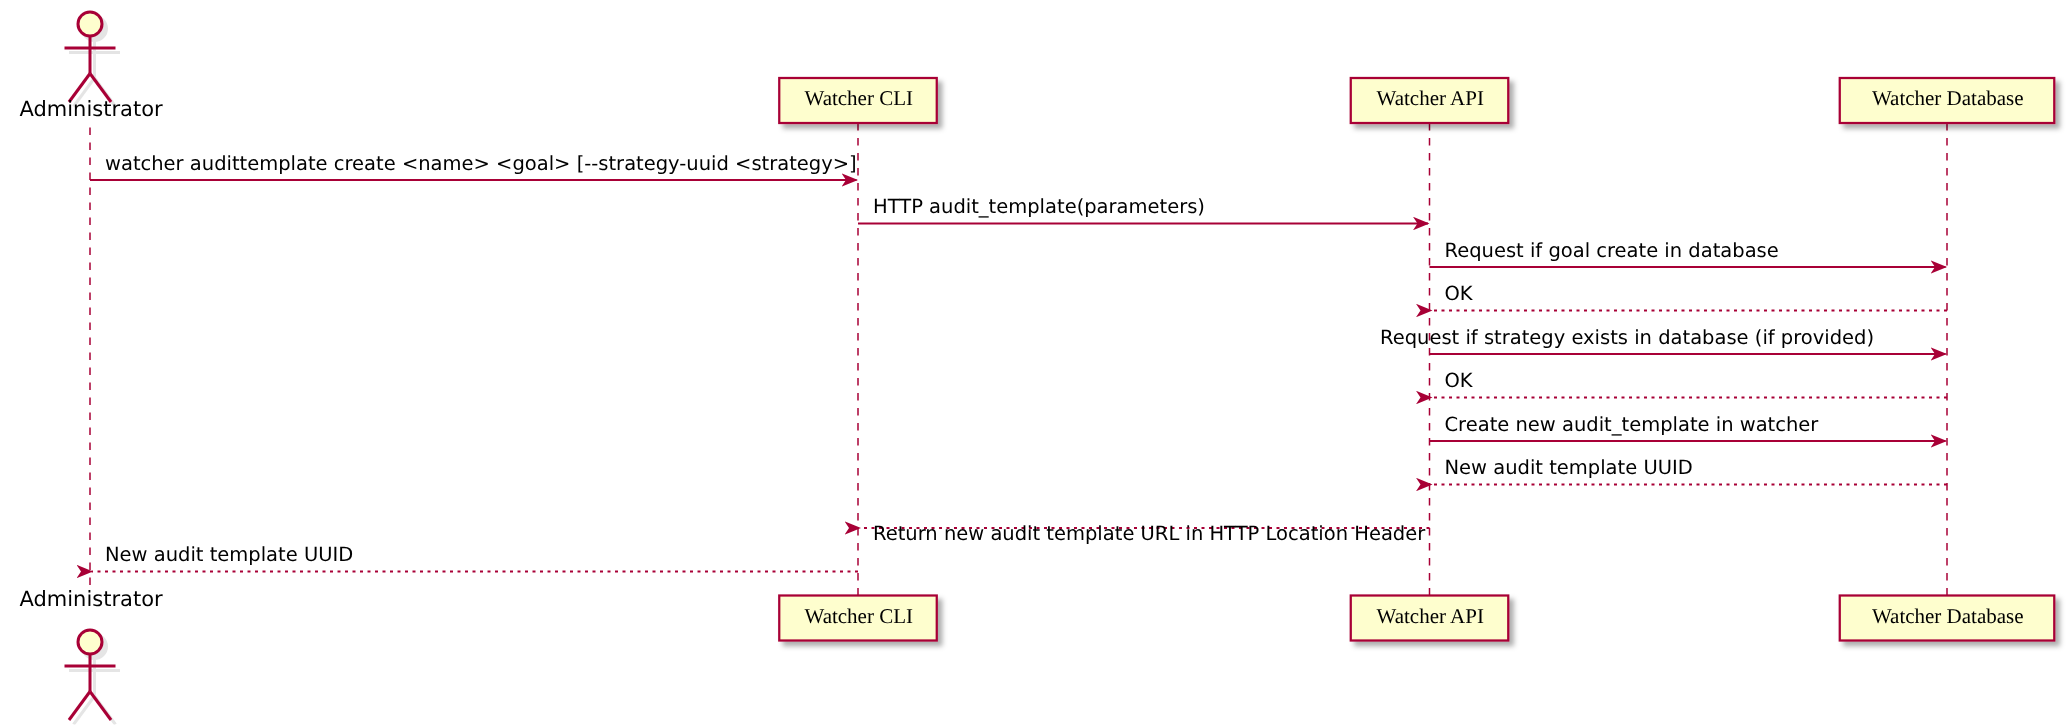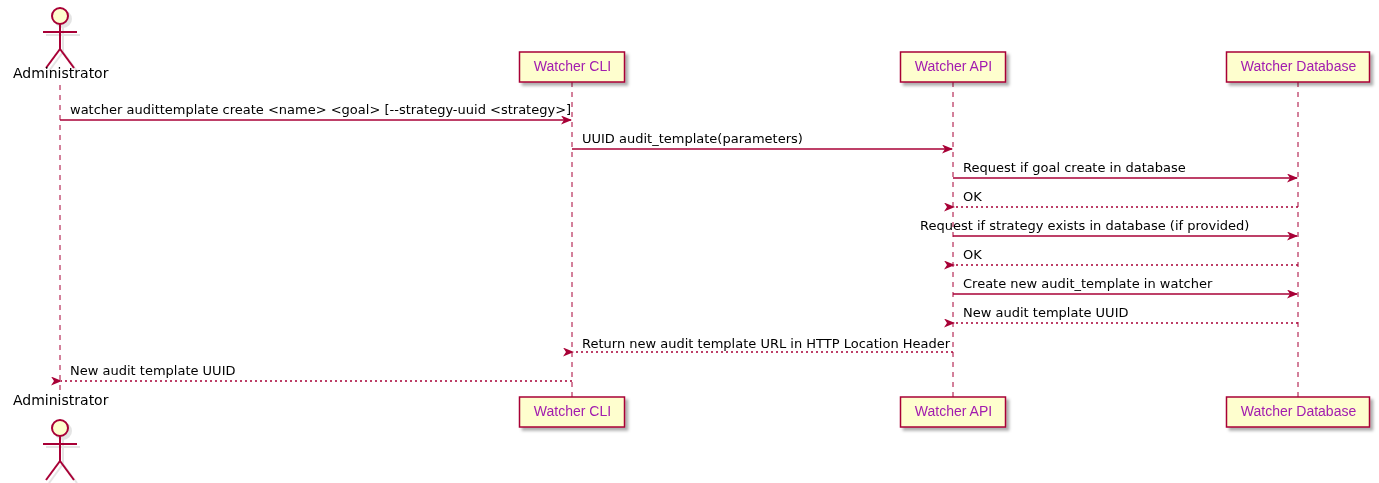--- a/index.html
+++ b/index.html
@@ -24,23 +24,23 @@
   .msg-label {
     position: absolute;
     font-family: "DejaVu Sans", sans-serif;
     font-size: 13px;
     color: #000000;
     white-space: nowrap;
     line-height: 14px;
   }
   .part-label {
     position: absolute;
-    font-family: Liberation Sans, sans-serif;
+    font-family: Liberation Serif, serif;
     font-size: 14px;
-    color: #a21caf;
+    color: #000000;
     white-space: nowrap;
     text-align: center;
     line-height: 17px;
   }
   .actor-label {
     position: absolute;
     font-family: "DejaVu Sans", sans-serif;
     font-size: 14px;
     color: #000000;
     white-space: nowrap;
@@ -123,23 +123,23 @@
   <div id="labels">
       <div class="actor-label" style="left: 13px; top: 65px;">Administrator</div>
       <div class="actor-label" style="left: 13px; top: 392px;">Administrator</div>
       <div class="part-label" style="left: 520px; top: 58px; width: 105px;">Watcher CLI</div>
       <div class="part-label" style="left: 520px; top: 403px; width: 105px;">Watcher CLI</div>
       <div class="part-label" style="left: 901px; top: 58px; width: 105px;">Watcher API</div>
       <div class="part-label" style="left: 901px; top: 403px; width: 105px;">Watcher API</div>
       <div class="part-label" style="left: 1227px; top: 58px; width: 143px;">Watcher Database</div>
       <div class="part-label" style="left: 1227px; top: 403px; width: 143px;">Watcher Database</div>
       <div class="msg-label" style="left: 70px; top: 103px;">watcher audittemplate create &lt;name&gt; &lt;goal&gt; [--strategy-uuid &lt;strategy&gt;]</div>
-      <div class="msg-label" style="left: 582px; top: 132px;">UUID audit_template(parameters)</div>
+      <div class="msg-label" style="left: 582px; top: 132px;">HTTP audit_template(parameters)</div>
       <div class="msg-label" style="left: 963px; top: 161px;">Request if goal create in database</div>
       <div class="msg-label" style="left: 963px; top: 190px;">OK</div>
       <div class="msg-label" style="left: 920px; top: 219px;">Request if strategy exists in database (if provided)</div>
       <div class="msg-label" style="left: 963px; top: 248px;">OK</div>
       <div class="msg-label" style="left: 963px; top: 277px;">Create new audit_template in watcher</div>
       <div class="msg-label" style="left: 963px; top: 306px;">New audit template UUID</div>
-      <div class="msg-label" style="left: 582px; top: 337px;">Return new audit template URL in HTTP Location Header</div>
+      <div class="msg-label" style="left: 582px; top: 350px;">Return new audit template URL in HTTP Location Header</div>
       <div class="msg-label" style="left: 70px; top: 364px;">New audit template UUID</div>
     </div>
 </div>
 
 </body></html>

